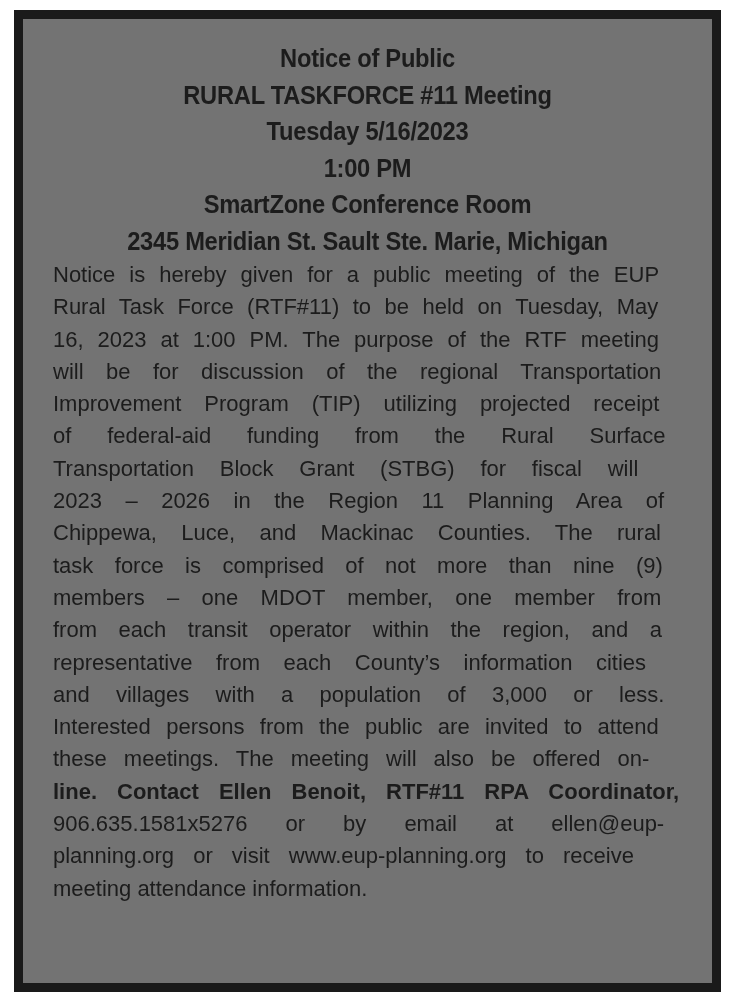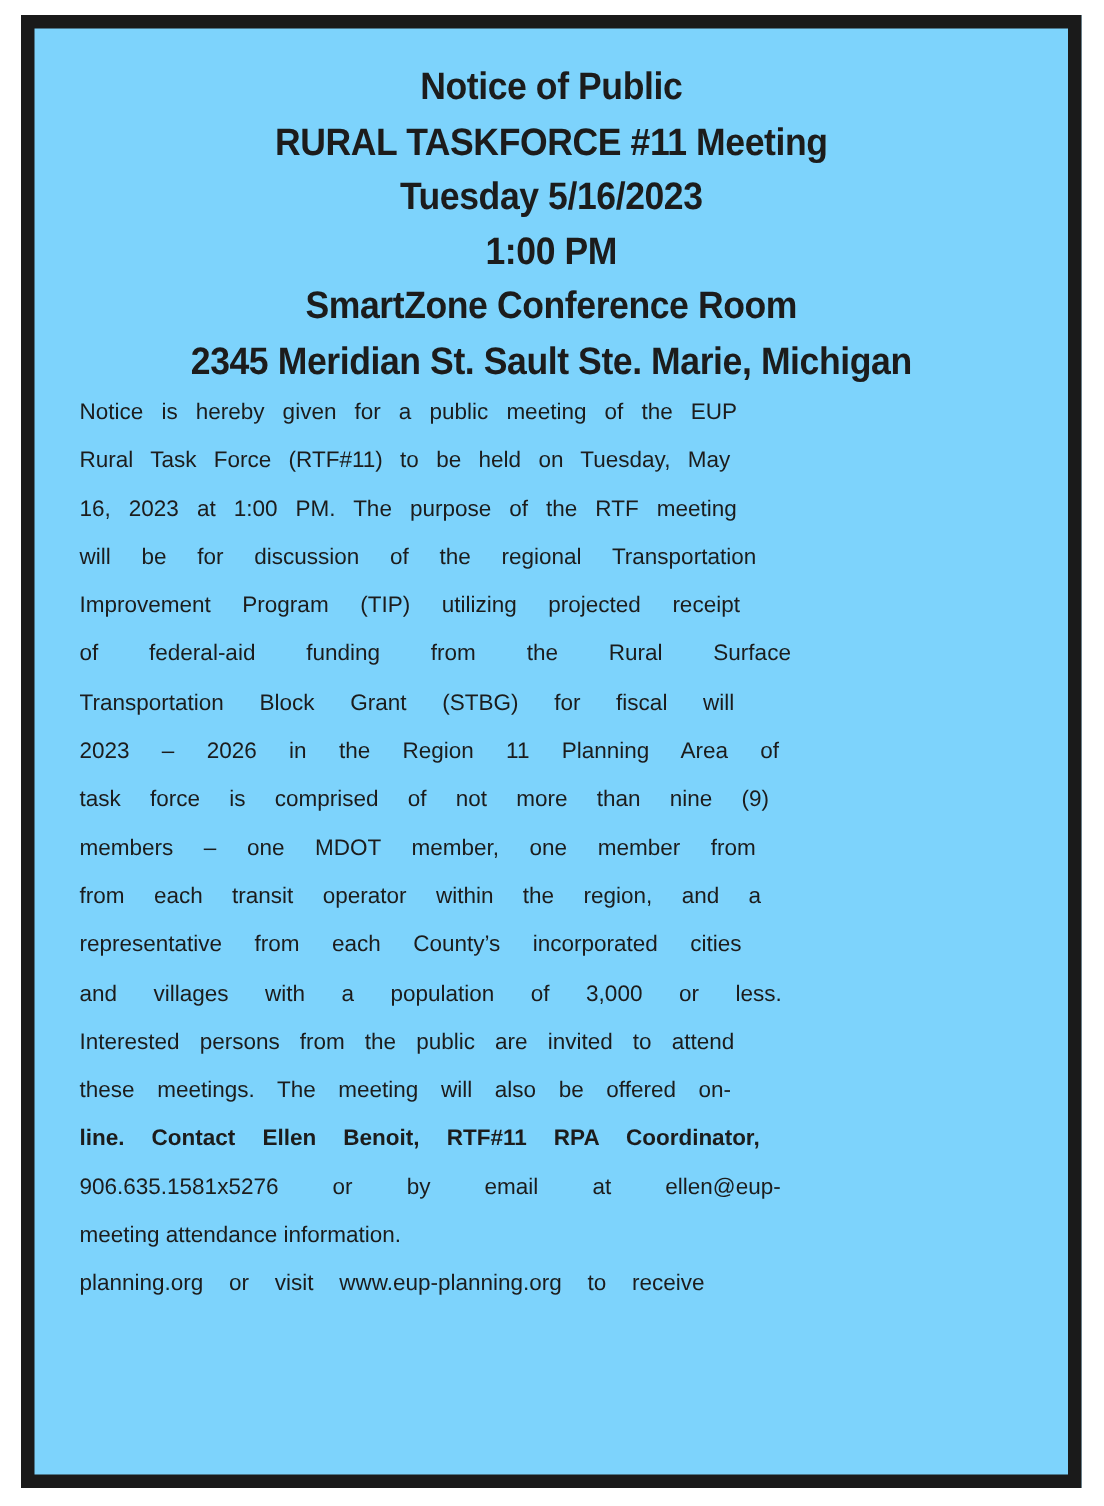--- a/index.html
+++ b/index.html
@@ -9,38 +9,38 @@
       position: relative;
       overflow: hidden;
       font-family: "Liberation Sans", sans-serif;
       color: #1c1c1c;
     }
     .frame {
       position: absolute;
       left: 14px; top: 10px;
       width: 689px; height: 964px;
       border: 9px solid #1a1a1a;
-      background: #7dd3fc;
+      background: #737373;
     }
     .header {
       text-align: center;
       font-weight: bold;
       font-size: 25.5px;
       line-height: 36.5px;
       margin-top: 21px;
       letter-spacing: -0.3px;
       transform: scaleX(0.93);
       transform-origin: center;
     }
     .header div { white-space: nowrap; }
     .body {
       position: absolute;
       left: 30px; right: 17px;
       top: 240px;
-      font-size: 15px;
+      font-size: 22px;
       line-height: 32.3px;
     }
     .line { display: block; text-align: justify; text-align-last: justify; white-space: nowrap; height: 32.3px; overflow: visible; }
     .line.last { text-align-last: left; }
   </style>
 </head>
 <body>
 
 <div class="frame">
   <div class="header">
@@ -54,25 +54,26 @@
 
   <div class="body">
     <span class="line"><span style="display: inline-block; white-space: nowrap; transform-origin: left top; word-spacing: 7.9px;">Notice is hereby given for a public meeting of the EUP</span></span>
     <span class="line"><span style="display: inline-block; white-space: nowrap; transform-origin: left top; word-spacing: 7.38021px;">Rural Task Force (RTF#11) to be held on Tuesday, May</span></span>
     <span class="line"><span style="display: inline-block; white-space: nowrap; transform-origin: left top; word-spacing: 7.85156px;">16, 2023 at 1:00 PM. The purpose of the RTF meeting</span></span>
     <span class="line"><span style="display: inline-block; white-space: nowrap; transform-origin: left top; word-spacing: 16.3237px;">will be for discussion of the regional Transportation</span></span>
     <span class="line"><span style="display: inline-block; white-space: nowrap; transform-origin: left top; word-spacing: 16.8625px;">Improvement Program (TIP) utilizing projected receipt</span></span>
     <span class="line"><span style="display: inline-block; white-space: nowrap; transform-origin: left top; word-spacing: 29.7109px;">of federal-aid funding from the Rural Surface</span></span>
     <span class="line"><span style="display: inline-block; white-space: nowrap; transform-origin: left top; word-spacing: 19.6432px;">Transportation Block Grant (STBG) for fiscal will</span></span>
     <span class="line"><span style="display: inline-block; white-space: nowrap; transform-origin: left top; word-spacing: 17.375px;">2023 – 2026 in the Region 11 Planning Area of</span></span>
+    <span class="line"><span style="display: inline-block; white-space: nowrap; transform-origin: left top; word-spacing: 18.2448px;">Chippewa, Luce, and Mackinac Counties. The rural</span></span>
     <span class="line"><span style="display: inline-block; white-space: nowrap; transform-origin: left top; word-spacing: 15.3142px;">task force is comprised of not more than nine (9)</span></span>
     <span class="line"><span style="display: inline-block; white-space: nowrap; transform-origin: left top; word-spacing: 16.2143px;">members – one MDOT member, one member from</span></span>
     <span class="line"><span style="display: inline-block; white-space: nowrap; transform-origin: left top; word-spacing: 15.4238px;">from each transit operator within the region, and a</span></span>
-    <span class="line"><span style="display: inline-block; white-space: nowrap; transform-origin: left top; word-spacing: 17.4563px;">representative from each County’s incorporated cities</span></span>
+    <span class="line"><span style="display: inline-block; white-space: nowrap; transform-origin: left top; word-spacing: 17.4563px;">representative from each County’s information cities</span></span>
     <span class="line"><span style="display: inline-block; white-space: nowrap; transform-origin: left top; word-spacing: 20.1543px;">and villages with a population of 3,000 or less.</span></span>
     <span class="line"><span style="display: inline-block; white-space: nowrap; transform-origin: left top; word-spacing: 9.21875px;">Interested persons from the public are invited to attend</span></span>
     <span class="line"><span style="display: inline-block; white-space: nowrap; transform-origin: left top; word-spacing: 10.9028px;">these meetings.  The meeting will also be offered on-</span></span>
     <span class="line"><span style="display: inline-block; white-space: nowrap; transform-origin: left top; word-spacing: 13.8973px; font-weight: bold;">line.  Contact Ellen Benoit, RTF#11 RPA Coordinator,</span></span>
     <span class="line"><span style="display: inline-block; white-space: nowrap; transform-origin: left top; word-spacing: 31.9094px;">906.635.1581x5276 or by email at ellen@eup-</span></span>
+    <span class="line"><span style="display: inline-block; white-space: nowrap; transform-origin: left top; word-spacing: 12.9621px;">planning.org  or visit www.eup-planning.org  to receive</span></span>
     <span class="line last"><span style="display: inline-block; white-space: nowrap; transform-origin: left top;">meeting attendance information.</span></span>
-    <span class="line"><span style="display: inline-block; white-space: nowrap; transform-origin: left top; word-spacing: 12.9621px;">planning.org  or visit www.eup-planning.org  to receive</span></span>
   </div>
 </div>
 
 </body></html>

